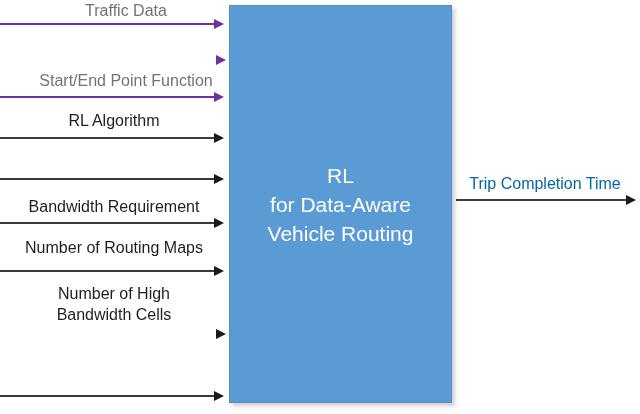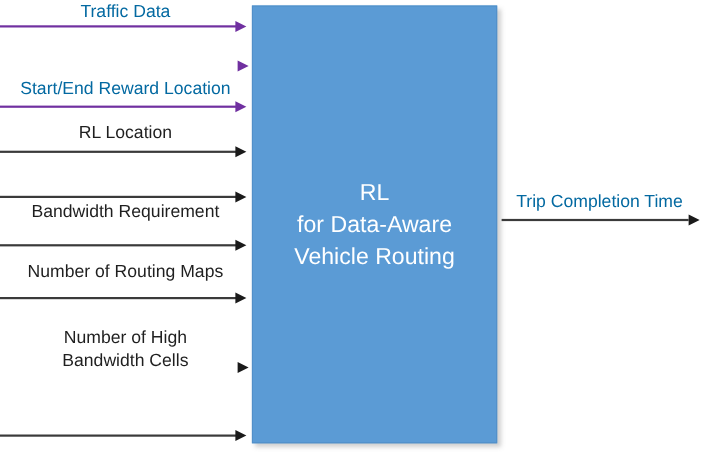--- a/index.html
+++ b/index.html
@@ -18,21 +18,21 @@
   
   .in-label {
     position: absolute;
     left: 0;
     width: 228px;
     text-align: center;
     font-size: 16px;
     line-height: 21px;
     color: #1f1f1f;
   }
-  .in-label.purple { color: #0369a1; }
+  .in-label.purple { color: #737373; padding-left: 12px; }
   .in-label.narrow {
     left: 39px;
     width: 150px;
   }
   .arrow-line {
     position: absolute;
     left: 0;
     width: 218px;
     height: 2px;
     background: #3a3a3a;
@@ -85,40 +85,40 @@
 <body>
 
 <div id="canvas">
 
   <div class="in-label purple" style="top:0px">Traffic Data</div>
   <div class="arrow-line purple" style="top:23px"></div>
   <div class="arrow-head purple" style="left:214px;top:19px"></div>
 
   <div class="arrow-head purple" style="left:216px;top:55px"></div>
 
-  <div class="in-label purple" style="top:70px">Start/End Reward Location</div>
+  <div class="in-label purple" style="top:70px">Start/End Point Function</div>
   <div class="arrow-line purple" style="top:96px"></div>
   <div class="arrow-head purple" style="left:214px;top:92px"></div>
 
-  <div class="in-label" style="top:110px">RL Location</div>
+  <div class="in-label" style="top:110px">RL Algorithm</div>
   <div class="arrow-line" style="top:137px"></div>
   <div class="arrow-head" style="left:214px;top:133px"></div>
 
   <div class="arrow-line" style="top:178px"></div>
   <div class="arrow-head" style="left:214px;top:174px"></div>
 
-  <div class="in-label" style="top:182px">Bandwidth Requirement</div>
+  <div class="in-label" style="top:196px">Bandwidth Requirement</div>
   <div class="arrow-line" style="top:222px"></div>
   <div class="arrow-head" style="left:214px;top:218px"></div>
 
   <div class="in-label" style="top:237px">Number of Routing Maps</div>
   <div class="arrow-line" style="top:270px"></div>
   <div class="arrow-head" style="left:214px;top:266px"></div>
 
-  <div class="in-label narrow" style="top:297px">Number of High Bandwidth Cells</div>
+  <div class="in-label narrow" style="top:283px">Number of High Bandwidth Cells</div>
   <div class="arrow-head" style="left:216px;top:329px"></div>
 
   <div class="arrow-line" style="top:395px"></div>
   <div class="arrow-head" style="left:214px;top:391px"></div>
 
   <div class="process-box">
     <div class="process-title">RL
 for Data-Aware
 Vehicle Routing</div>
   </div>

